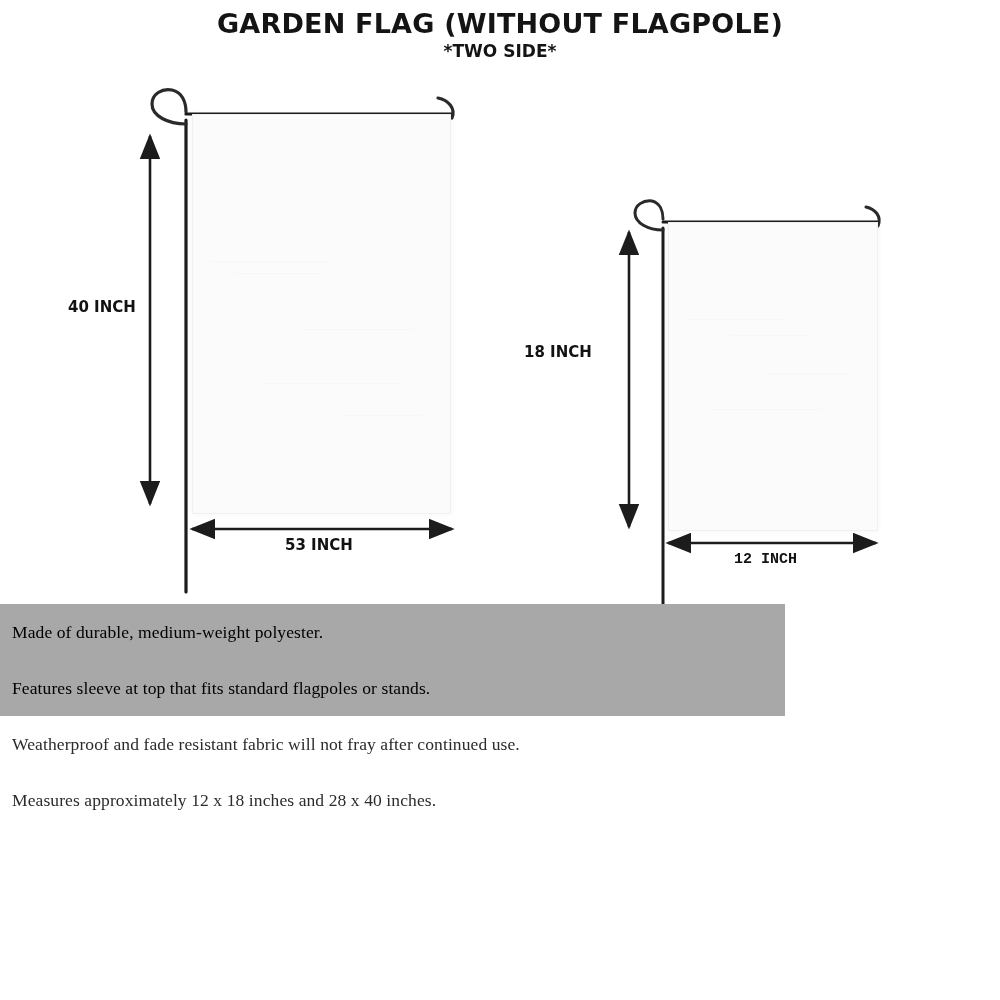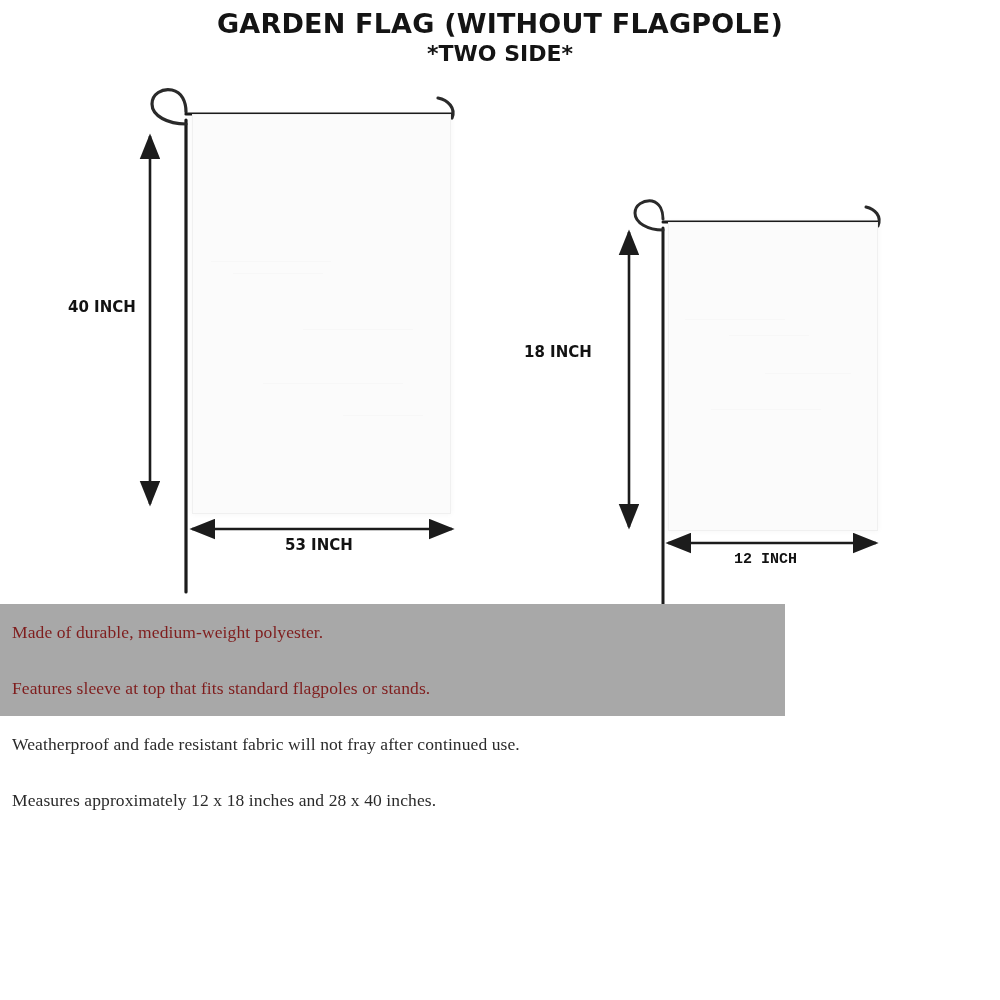--- a/index.html
+++ b/index.html
@@ -29,21 +29,21 @@
     font-weight: bold;
     font-size: 27px;
     letter-spacing: 0.2px;
     color: #141414;
     line-height: 1.15;
     white-space: nowrap;
   }
   .title-line2 {
     font-family: "DejaVu Sans", sans-serif;
     font-weight: bold;
-    font-size: 22px;
+    font-size: 17px;
     color: #141414;
     line-height: 1.2;
     margin-top: 2px;
   }
 
   
   .diagram {
     position: absolute;
     top: 0;
     left: 0;
@@ -114,21 +114,21 @@
     align-items: center;
     padding-left: 12px;
     box-sizing: border-box;
     font-family: "Liberation Serif", serif;
     font-size: 17.5px;
     color: #2b2b2b;
     letter-spacing: 0.1px;
   }
   .feature-row.shaded {
     background: #a8a8a8;
-    color: #7f1d1d;
+    color: #000000;
   }
   .feature-row.plain {
     background: #ffffff;
   }
   
 </style>
 </head>
 <body>
 
 <div class="title-block">

